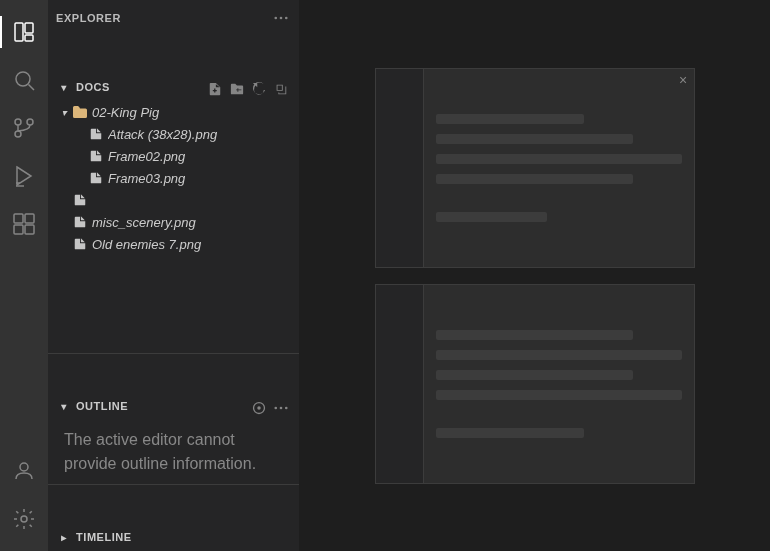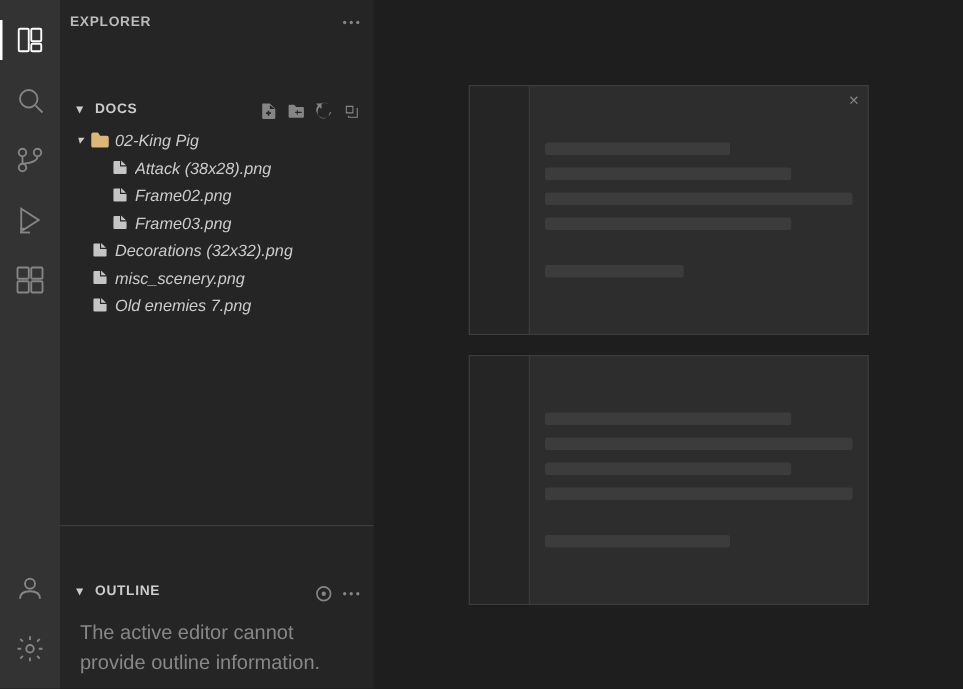--- a/index.html
+++ b/index.html
@@ -423,21 +423,20 @@
 
 
     <div class="tree-item">
       <div class="tree-indent" style="width:8px"></div>
       <span class="tree-arrow" style="width:16px"></span>
       <span class="tree-icon file-svg">
         <svg width="14" height="14" viewBox="0 0 16 16" fill="#c5c5c5">
           <path d="M9 1.5V6h4.5L9 1.5zM3 2a1 1 0 00-1 1v10a1 1 0 001 1h10a1 1 0 001-1V7H8V2H3z"></path>
         </svg>
       </span>
-      <span class="tree-label">Decorations (32x32).png</span>
     </div>
 
     <div class="tree-item">
       <div class="tree-indent" style="width:8px"></div>
       <span class="tree-arrow" style="width:16px"></span>
       <span class="tree-icon file-svg">
         <svg width="14" height="14" viewBox="0 0 16 16" fill="#c5c5c5">
           <path d="M9 1.5V6h4.5L9 1.5zM3 2a1 1 0 00-1 1v10a1 1 0 001 1h10a1 1 0 001-1V7H8V2H3z"></path>
         </svg>
       </span>
@@ -478,20 +477,28 @@
               <circle cx="14" cy="8" r="1.5"></circle>
           </svg>
         </div>
       </div>
     </div>
     <div class="outline-content">
       <span>The active editor cannot provide outline information.</span>
     </div>
   </div>
 
+  <div class="timeline-section">
+    <div class="section-row">
+      <div class="section-row-left">
+        <span class="tree-arrow arrow-right"></span>
+        <span>TIMELINE</span>
+      </div>
+    </div>
+  </div>
 </div>
 
 <div class="main-content">
   <div class="panels-area">
 
     <div style="position:relative; display:flex; gap:20px;">
       <div class="doc-placeholder">
         <div class="doc-left-bar"></div>
         <div class="doc-right-content">
           <div class="doc-line short"></div>

